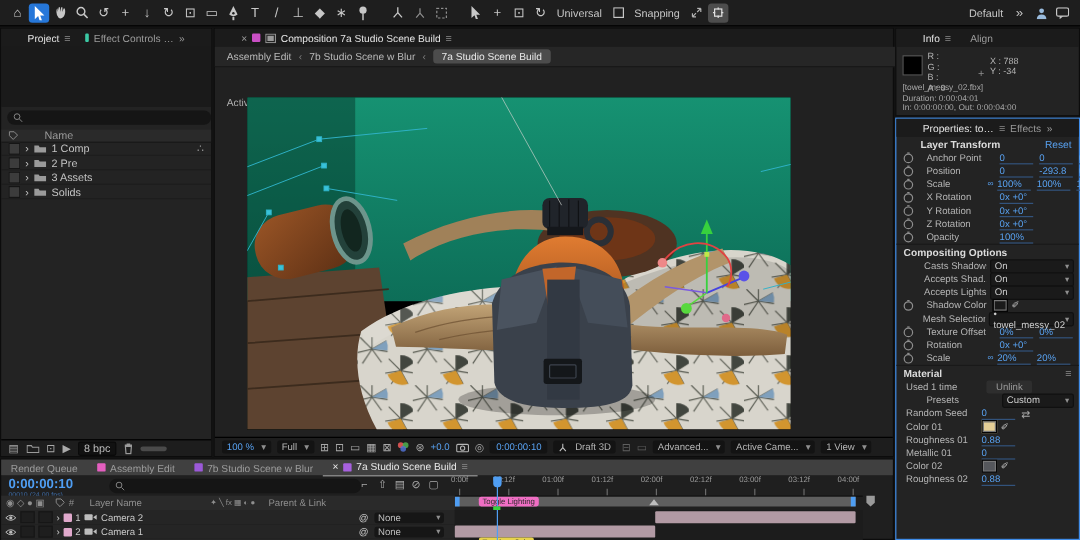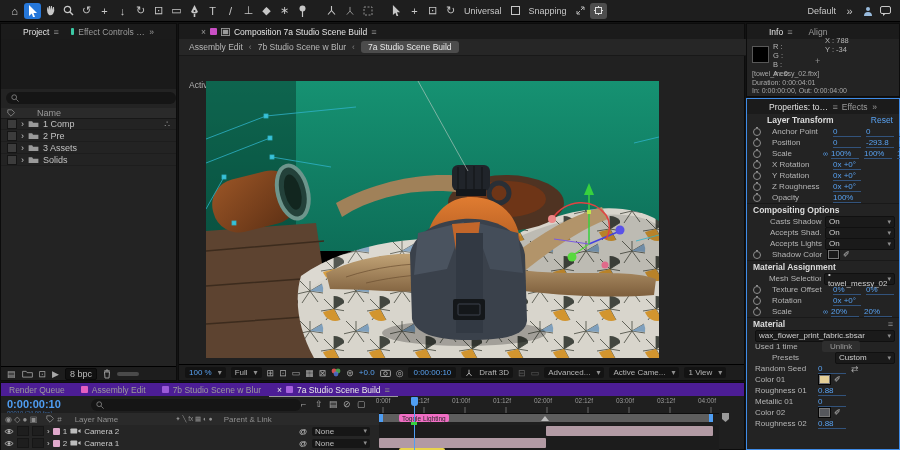--- a/index.html
+++ b/index.html
@@ -421,21 +421,21 @@
       <span class="menu-ico">≡</span>
       <span style="margin-left:12px;">Align</span>
     </div>
     <div class="abs" style="left: 5px; top: 22px; width: 15px; height: 15px; border: 1px solid rgb(88, 88, 88); background: rgb(0, 0, 0);"></div>
     <div class="abs" style="left:26px;top:18px;font-size:7.5px;line-height:9px;color:#b5b5b5;">
       <div>R :</div>
         <div>G :</div>
         <div>B :</div>
         <div>A :  0</div>
     </div>
-    <div class="abs" style="left:78px;top:12px;font-size:7.5px;line-height:9px;color:#b5b5b5;">
+    <div class="abs" style="left:78px;top:22px;font-size:7.5px;line-height:9px;color:#b5b5b5;">
       <div>X : 788</div>
         <div>Y : -34</div>
     </div>
     <div class="abs" style="left:68px;top:32px;color:#8f8f8f;">+</div>
     <div class="abs" style="left:5px;top:46px;font-size:7px;line-height:8.5px;color:#a8a8a8;">
       <div>[towel_messy_02.fbx]</div>
       <div>Duration: 0:00:04:01</div>
       <div>In: 0:00:00:00, Out: 0:00:04:00</div>
     </div>
   </div>
@@ -479,21 +479,21 @@
         <span class="plab">X Rotation</span>
         <span class="pval">0x +0°</span>
       </div>
     <div class="pp-row">
         <span class="sw"></span>
         <span class="plab">Y Rotation</span>
         <span class="pval">0x +0°</span>
       </div>
     <div class="pp-row">
         <span class="sw"></span>
-        <span class="plab">Z Roughness</span>
+        <span class="plab">Z Rotation</span>
         <span class="pval">0x +0°</span>
       </div>
     <div class="pp-row">
         <span class="sw"></span>
         <span class="plab">Opacity</span>
         <span class="pval">100%</span>
       </div>
 
     <div class="pp-section">
         <span>Compositing Options</span>
@@ -522,23 +522,20 @@
           <span class="cv">▾</span>
         </span>
       </div>
     <div class="pp-row">
         <span class="sw"></span>
         <span class="plab" style="width:52px">Shadow Color</span>
         <span class="swatch" style="background:#1a1a1a"></span>
         <span class="eyedrop">✐</span>
       </div>
 
-    <div class="pp-section">
-        <span>Material Assignment</span>
-      </div>
     <div class="pp-row">
         <span style="width:8px"></span>
         <span class="plab" style="width:52px">Mesh Selection</span>
         <span class="dd">
           <span><span>•</span> <span style="display:inline">towel_messy_02</span></span>
           <span class="cv">▾</span>
         </span>
       </div>
     <div class="pp-row">
         <span class="sw"></span>
@@ -557,26 +554,20 @@
         <span class="blue" style="font-size:7px">∞</span>
         <span class="pval">20%</span>
         <span class="pval">20%</span>
       </div>
 
     <div class="pp-section">
         <span>Material</span>
         <span class="menu-ico">≡</span>
       </div>
     <div class="pp-row">
-        <span class="dd" style="margin-left:4px">
-          <span style="overflow:hidden;text-overflow:ellipsis;max-width:118px;white-space:nowrap;">wax_flower_print_fabric.sbsar</span>
-          <span class="cv">▾</span>
-        </span>
-      </div>
-    <div class="pp-row">
         <span class="plab" style="width:64px;margin-left:4px">Used 1 time</span>
         <span style="background:#2e2e2e;border-radius:2px;padding:1px 8px;color:#9a9a9a;">Unlink</span>
       </div>
     <div class="pp-row">
         <span class="plab" style="width:60px;margin-left:21px">Presets</span>
         <span class="dd">
           <span>Custom</span>
           <span class="cv">▾</span>
         </span>
       </div>
@@ -603,21 +594,21 @@
         <span class="swatch" style="background: rgb(85, 87, 92);"></span>
         <span class="eyedrop">✐</span>
       </div>
     <div class="pp-row">
         <span class="plab" style="width:60px;margin-left:4px">Roughness 02</span>
         <span class="pval">0.88</span>
       </div>
   </div>
 
   <div class="panel" style="left:0;top:382px;width:745px;height:68px;background:#1f1f1f;">
-    <div style="display:flex;height:13px;background:#4c1d95;font-size:8.5px;">
+    <div style="display:flex;align-items:center;height:13px;background:#404040;font-size:8.5px;">
       <span class="tl-tab">
           <span>Render Queue</span>
         </span>
       <span class="tl-tab">
           <span class="chip" style="background: rgb(228, 95, 192);"></span>
           <span>Assembly Edit</span>
         </span>
       <span class="tl-tab">
           <span class="chip" style="background: rgb(155, 89, 216);"></span>
           <span>7b Studio Scene w Blur</span>

